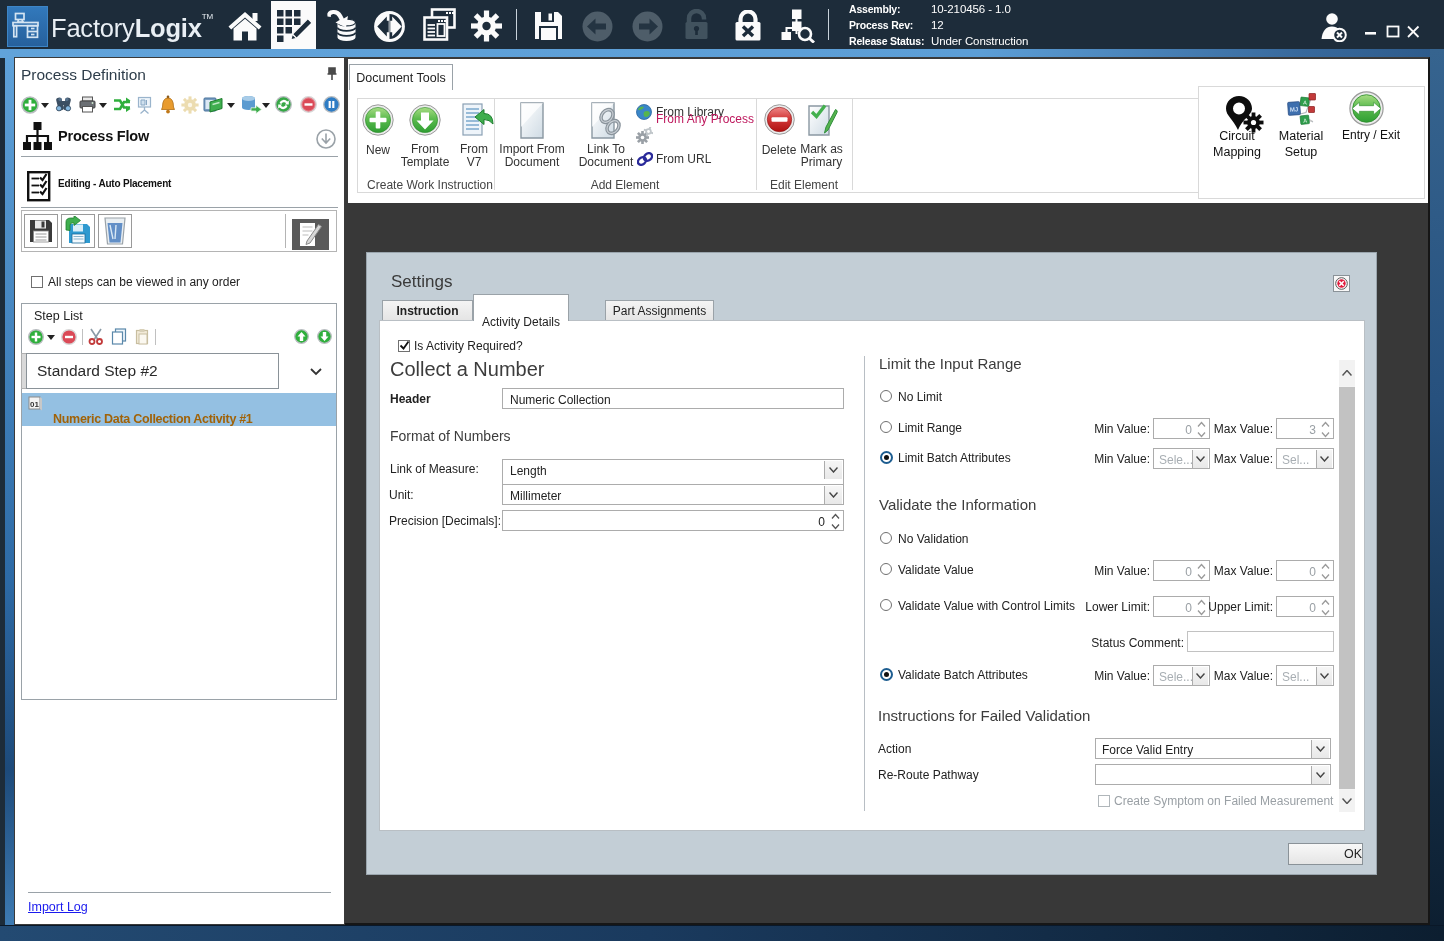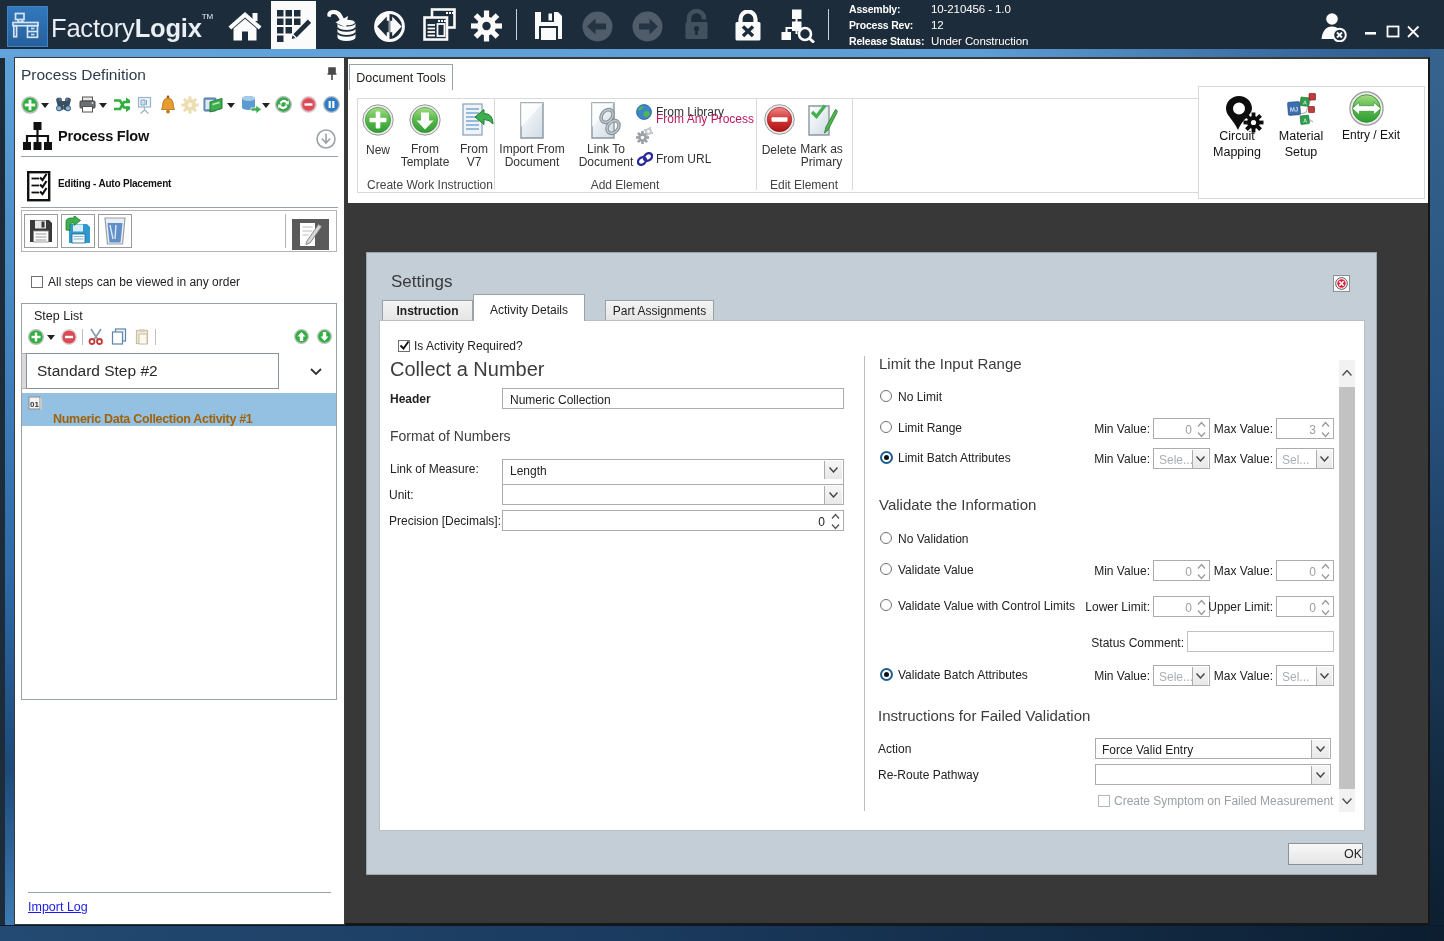--- a/index.html
+++ b/index.html
@@ -627,21 +627,21 @@
           <svg width="13" height="13" viewBox="0 0 13 13" style="margin:1px">
             <circle cx="6.5" cy="6.5" r="5.8" fill="#fff" stroke="#555" stroke-width="1"></circle>
             <circle cx="6.5" cy="6.5" r="4.2" fill="#e01b3c"></circle>
             <g stroke="#fff" stroke-width="1.6">
                 <line x1="4.3" y1="4.3" x2="8.7" y2="8.7"></line>
                 <line x1="8.7" y1="4.3" x2="4.3" y2="8.7"></line>
               </g>
           </svg>
         </div>
         <div class="ab tab" style="left:15px;width:91px;font-weight:700;padding-top:3px;">Instruction</div>
-        <div class="ab tab tabactive" style="left:106px;width:112px;padding-top:8px;">Activity Details</div>
+        <div class="ab tab tabactive" style="left:106px;width:96px;padding-top:20px;">Activity Details</div>
         <div class="ab tab" style="left:202px;width:109px;padding-top:3px;margin-left:36px;">Part Assignments</div>
         <div id="dlgwhite" class="ab"></div>
 
         <div class="ab chk" style="left:31px;top:87px;"></div>
         <svg class="ab" style="left:32px;top:87px" width="11" height="11" viewBox="0 0 11 11">
             <path d="M1.5 5.5 l3 3 l5 -7" fill="none" stroke="#111" stroke-width="1.8"></path>
           </svg>
         <div class="ab lbl" style="left:47px;top:86px;">Is Activity Required?</div>
         <div class="ab h15" style="left:23px;top:105px;">Collect a Number</div>
         <div class="ab lbl" style="left:23px;top:139px;font-weight:700;">Header</div>
@@ -653,20 +653,21 @@
         <div class="ab tbox" style="left:135px;top:206px;width:342px;height:28px;">
             <div style="font-size:12px;color:#222;padding:4px 0 0 7px;">Length</div>
           <div class="combobtn">
               <svg width="9" height="6" viewBox="0 0 9 6" style="margin:6px 4px">
                 <path d="M0.5 0.5 l4 4.5 l4 -4.5" fill="none" stroke="#444" stroke-width="1.4"></path>
               </svg>
             </div>
         </div>
         <div class="ab lbl" style="left:22px;top:235px;">Unit:</div>
         <div class="ab tbox" style="left:135px;top:231px;width:342px;height:21px;">
+            <div style="font-size:12px;color:#222;padding:4px 0 0 7px;">Millimeter</div>
           <div class="combobtn">
               <svg width="9" height="6" viewBox="0 0 9 6" style="margin:6px 4px">
                 <path d="M0.5 0.5 l4 4.5 l4 -4.5" fill="none" stroke="#444" stroke-width="1.4"></path>
               </svg>
             </div>
         </div>
         <div class="ab lbl" style="left:22px;top:261px;">Precision [Decimals]:</div>
         <div class="ab tbox" style="left:135px;top:257px;width:342px;height:21px;">
             <div style="font-size:12px;color:#222;text-align:right;padding:4px 18px 0 0;">0</div>
           <div class="spinbtns">

